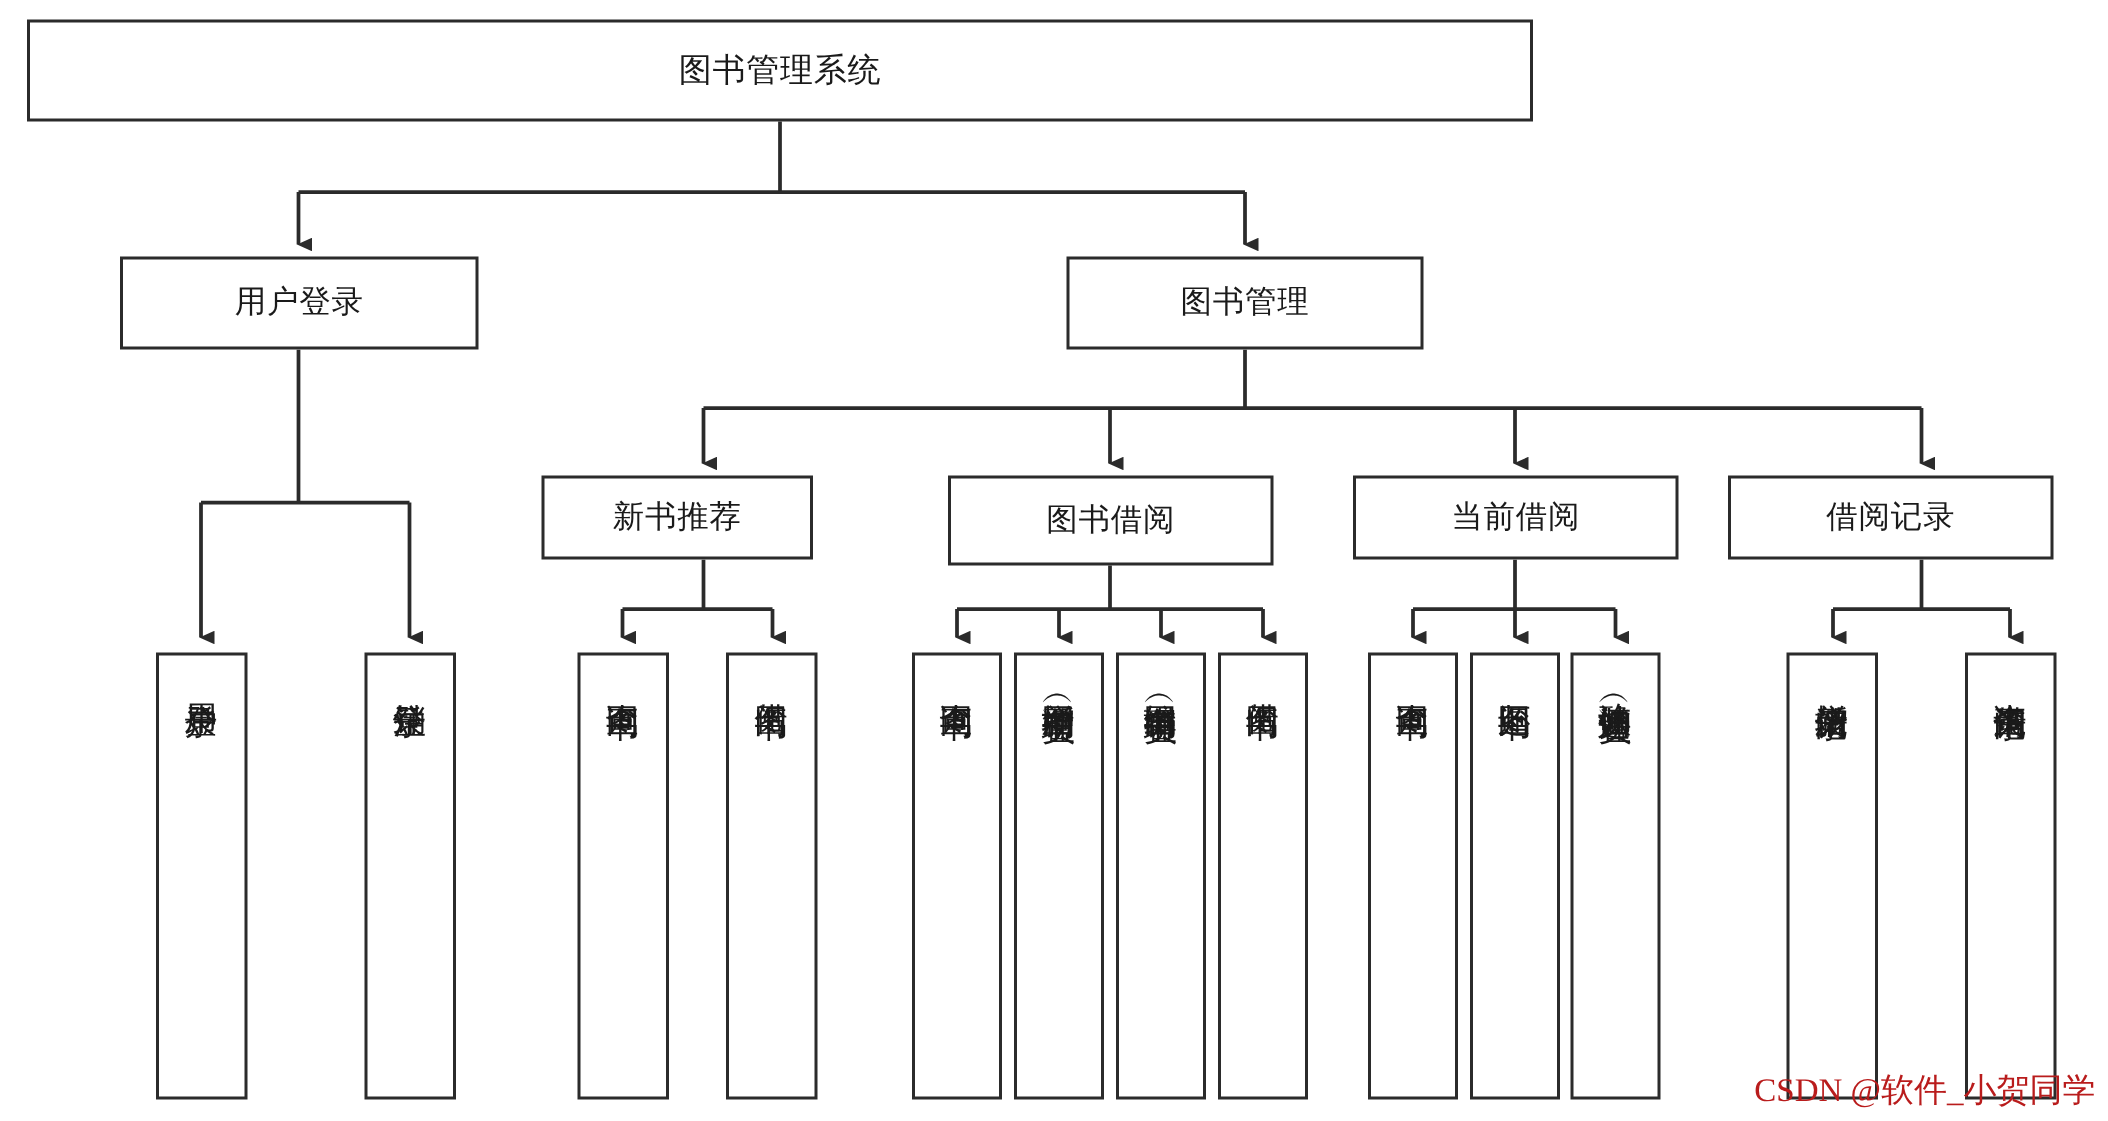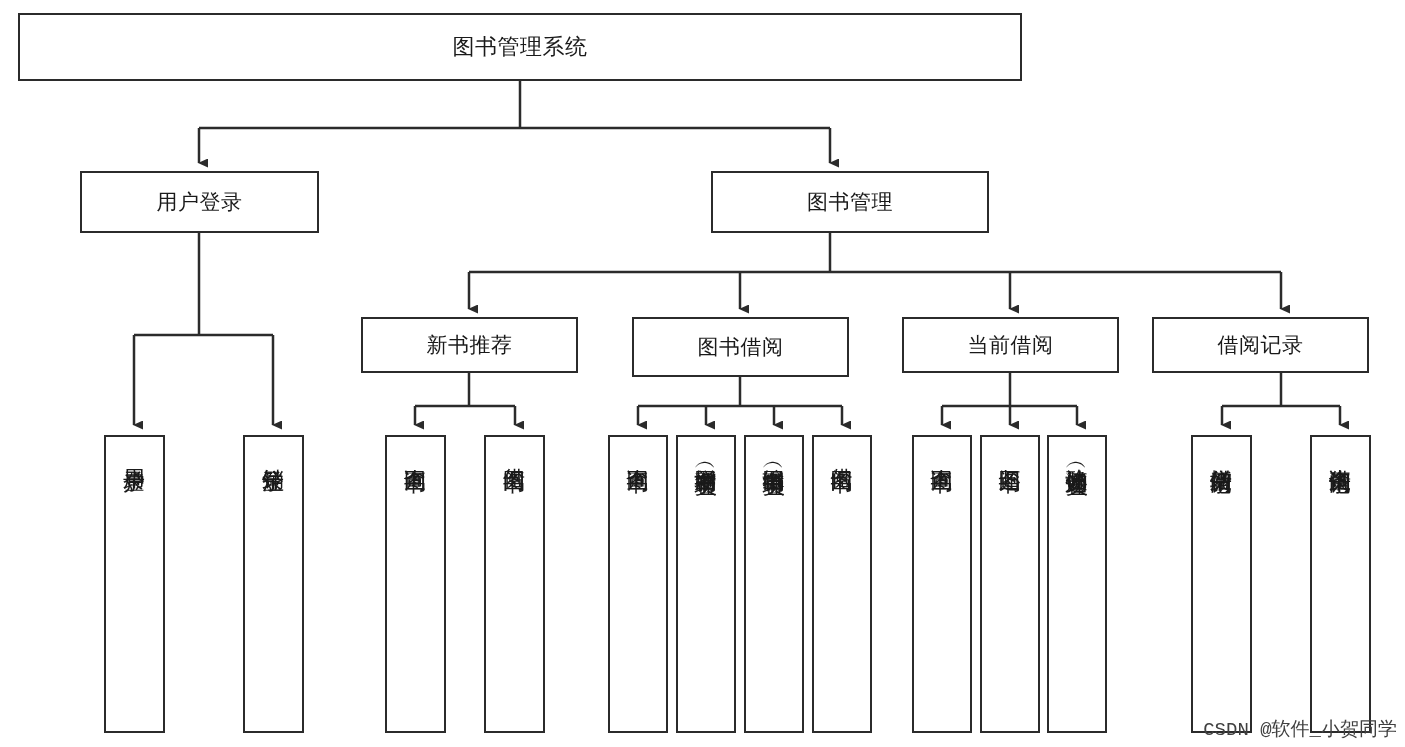--- a/index.html
+++ b/index.html
@@ -59,25 +59,25 @@
     line-height: 1.05;
     letter-spacing: 1px;
   }
   .node.root .label {
     font-size: 22px;
   }
   .watermark {
     position: absolute;
     right: 8px;
     bottom: 5px;
-    font-size: 19px;
-    color: #404040;
+    font-size: 22px;
+    color: #b91c1c;
     z-index: 3;
     white-space: nowrap;
-    font-family: Liberation Mono, monospace;
+    font-family: Liberation Serif, serif;
   }
 </style>
 </head>
 <body>
 
 <div id="diagram-root">
 
   <svg class="connectors" viewBox="0 0 1405 747" xmlns="http://www.w3.org/2000/svg">
     <defs>
       <marker id="arrowhead" markerWidth="9" markerHeight="10" refX="4.5" refY="9" orient="auto" markerUnits="userSpaceOnUse">
@@ -128,25 +128,25 @@
     </g>
   </svg>
 
   <div class="node horizontal root" style="left:18px; top:13px; width:1004px; height:68px;">
     <span class="label">图书管理系统</span>
   </div>
 
   <div class="node horizontal" style="left:80px; top:171px; width:239px; height:62px;">
     <span class="label">用户登录</span>
   </div>
-  <div class="node horizontal" style="left:711px; top:171px; width:278px; height:62px;">
+  <div class="node horizontal" style="left:711px; top:171px; width:238px; height:62px;">
     <span class="label">图书管理</span>
   </div>
 
-  <div class="node horizontal" style="left:361px; top:317px; width:217px; height:56px;">
+  <div class="node horizontal" style="left:361px; top:317px; width:181px; height:56px;">
     <span class="label">新书推荐</span>
   </div>
   <div class="node horizontal" style="left:632px; top:317px; width:217px; height:60px;">
     <span class="label">图书借阅</span>
   </div>
   <div class="node horizontal" style="left:902px; top:317px; width:217px; height:56px;">
     <span class="label">当前借阅</span>
   </div>
   <div class="node horizontal" style="left:1152px; top:317px; width:217px; height:56px;">
     <span class="label">借阅记录</span>

